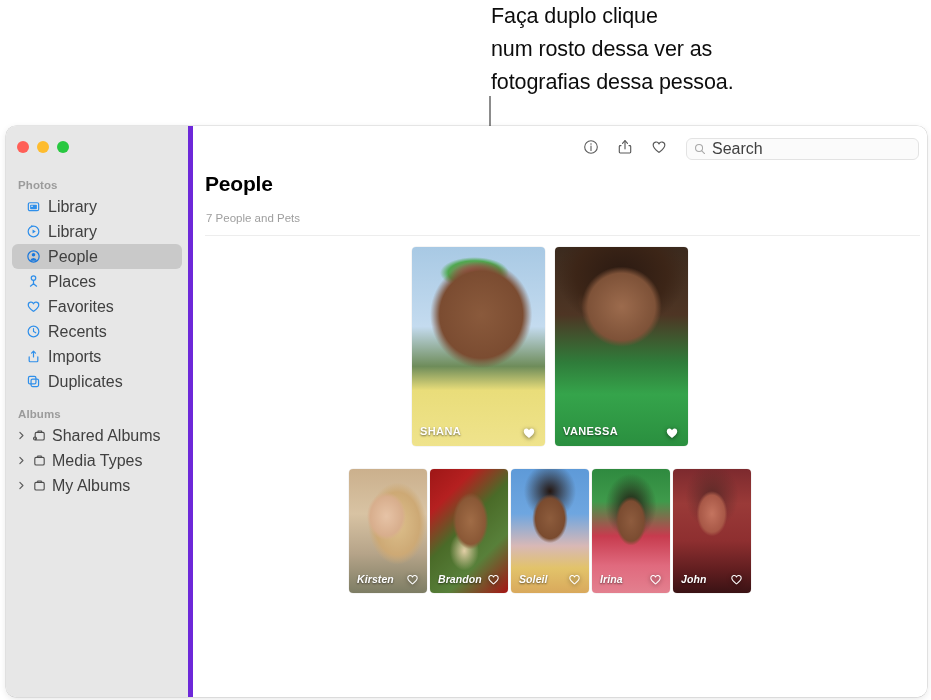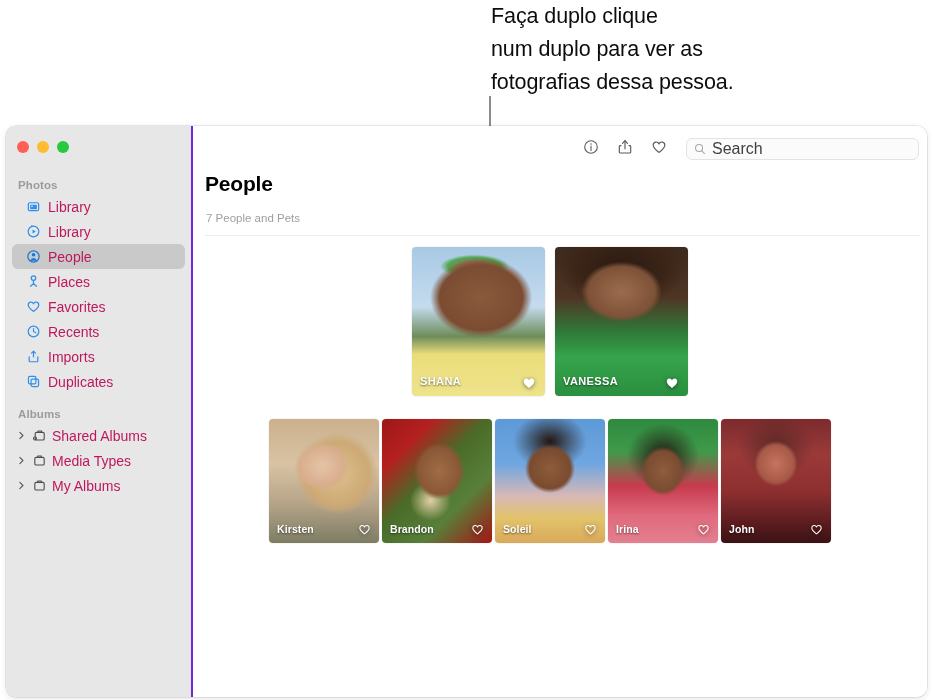--- a/index.html
+++ b/index.html
@@ -48,21 +48,21 @@
     box-shadow: 0 0 0 0.5px rgba(0,0,0,0.16), 0 2px 7px rgba(0,0,0,0.10);
     overflow: hidden;
     display: flex;
   }
 
   
   .sidebar {
     width: 187px;
     min-width: 187px;
     background: #e7e7e7;
-    border-right: 2px solid #6d28d9;
+    border-right: 5px solid #6d28d9;
     position: relative;
     padding-top: 0;
     box-sizing: border-box;
   }
   .traffic {
     position: absolute;
     top: 15px;
     left: 11px;
     display: flex;
     gap: 8px;
@@ -86,22 +86,22 @@
   .sb-group { margin-bottom: 14px; }
   .sb-group.albums { margin-top: 7px; }
 
   .sb-item {
     display: flex;
     align-items: center;
     height: 25px;
     margin: 0 6px;
     padding-left: 14px;
     border-radius: 6px;
-    font-size: 14px;
-    color: #be185d;
+    font-size: 16px;
+    color: #404040;
     gap: 7px;
     box-sizing: border-box;
   }
   .sb-item.selected { background: #c9c9c9; }
   .sb-item .sb-ico {
     width: 15px; height: 15px;
     display: inline-flex;
     align-items: center; justify-content: center;
     flex: 0 0 15px;
   }
@@ -193,22 +193,22 @@
     margin-top: 23px;
     padding-right: 20px;
   }
 
   .tile {
     position: relative;
     border-radius: 4px;
     overflow: hidden;
     box-shadow: 0 0 0 0.5px rgba(0,0,0,0.08);
   }
-  .tile.large { width: 133px; height: 149px; }
-  .tile.small { width: 110px; height: 124px; }
+  .tile.large { width: 133px; height: 199px; }
+  .tile.small { width: 78px; height: 124px; font-style: italic; }
   .tile .name {
     position: absolute;
     left: 8px;
     bottom: 8px;
     color: #fff;
     font-weight: bold;
     text-shadow: 0 1px 2px rgba(0,0,0,0.55);
     z-index: 3;
   }
   .tile.large .name { font-size: 11px; letter-spacing: 0.4px; bottom: 9px; }
@@ -269,21 +269,21 @@
       radial-gradient(ellipse 26% 24% at 50% 36%, #c4745f 0%, #a85847 62%, rgba(168,88,71,0) 76%),
       radial-gradient(ellipse 46% 36% at 50% 22%, #5c2a28 0%, rgba(92,42,40,0) 74%),
       linear-gradient(to bottom, #7d2a2e 0%, #9a3a38 28%, #8e2f30 58%, #5c1c1e 84%, #3a1214 100%);
   }
 </style>
 </head>
 <body>
 
 <div class="callout-text">
   <div>Faça duplo clique</div>
-  <div>num duplo para ver as</div>
+  <div>num rosto dessa ver as</div>
   <div>fotografias dessa pessoa.</div>
 </div>
 <div class="callout-line"></div>
 
 <div class="window">
 
   <div class="sidebar">
     <div class="traffic">
       <div class="tl red"></div>
       <div class="tl yellow"></div>

